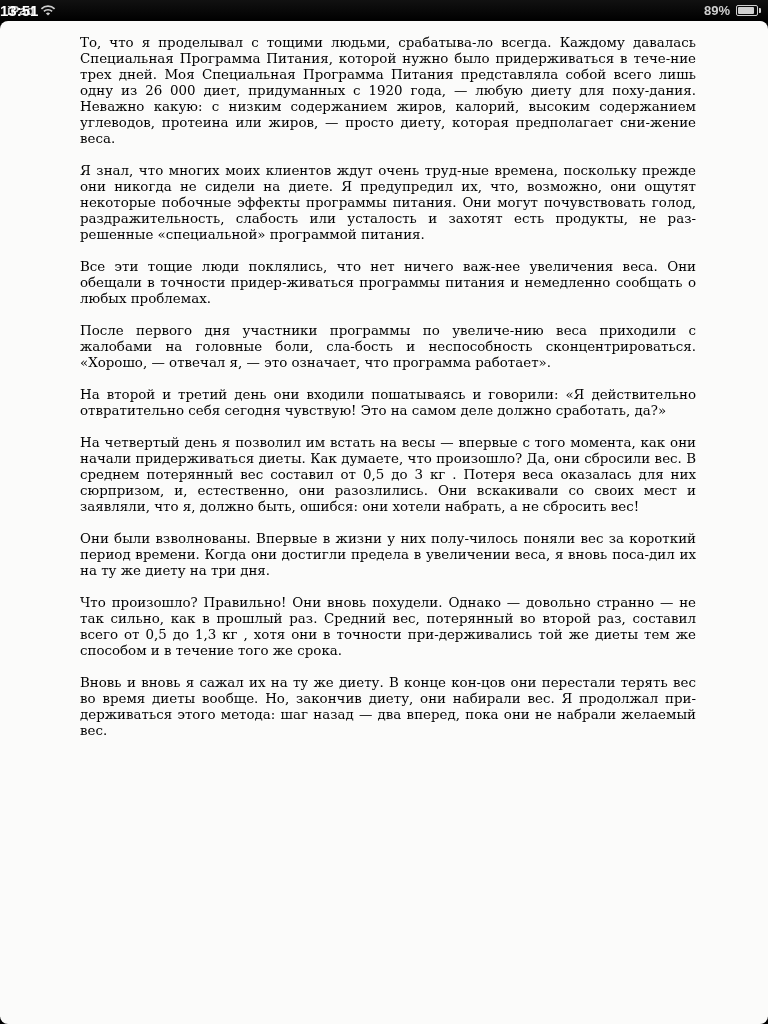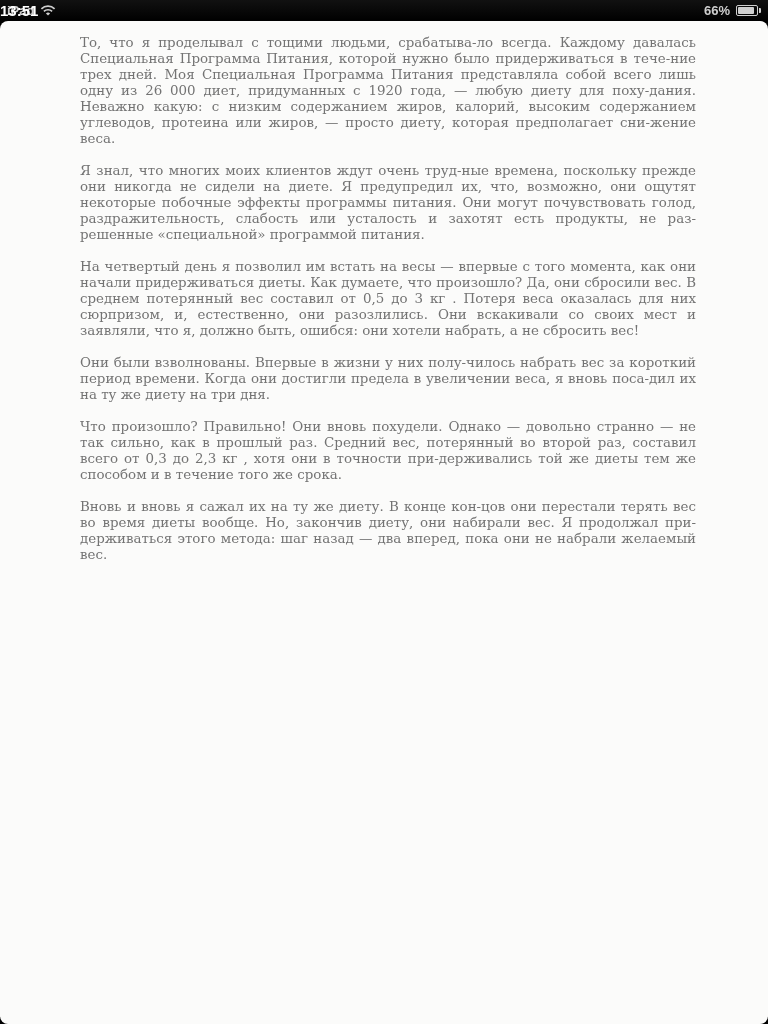--- a/index.html
+++ b/index.html
@@ -36,21 +36,21 @@
     position:absolute; top:21px; left:0; right:0; bottom:0;
     background:#fbfbfa; border-radius:8px;
   }
   .page-content {
     padding:14px 72px 0 80px;
   }
   .para {
     margin:0 0 16px 0;
     font-family:"DejaVu Serif", serif;
     font-size:13.4px; line-height:16px;
-    color:#737373;
+    color:#000000;
     text-align:justify;
     -webkit-hyphens:none; hyphens:none;
   }
 </style>
 </head>
 <body>
 
 <div class="screen">
 
   <div class="status-bar">
@@ -59,35 +59,38 @@
       <span>
         <svg class="wifi-svg" width="16" height="12" viewBox="0 0 16 12">
           <path d="M8 10.6 L5.9 8.4 A3.1 3.1 0 0 1 10.1 8.4 Z" fill="#cfcfcf"></path>
           <path d="M3.9 6.4 A5.9 5.9 0 0 1 12.1 6.4" fill="none" stroke="#cfcfcf" stroke-width="1.7"></path>
           <path d="M1.4 3.9 A9.4 9.4 0 0 1 14.6 3.9" fill="none" stroke="#cfcfcf" stroke-width="1.7"></path>
         </svg>
       </span>
     </div>
     <div class="sb-time">13:51</div>
     <div class="sb-right">
-      <span>66%</span>
+      <span>89%</span>
       <span style="display:flex;align-items:center;">
         <span class="battery">
             <span class="battery-fill" style="width: 89%;"></span>
           </span>
         <span class="battery-tip"></span>
       </span>
     </div>
   </div>
 
   <div class="book-page">
     <div class="page-content">
         <p class="para">То, что я проделывал с тощими людьми, срабатыва-ло всегда. Каждому давалась Специальная Программа Питания, которой нужно было придерживаться в тече-ние трех дней. Моя Специальная Программа Питания представляла собой всего лишь одну из 26 000 диет, придуманных с 1920 года, — любую диету для поху-дания. Неважно какую: с низким содержанием жиров, калорий, высоким содержанием углеводов, протеина или жиров, — просто диету, которая предполагает сни-жение веса.</p>
         <p class="para">Я знал, что многих моих клиентов ждут очень труд-ные времена, поскольку прежде они никогда не сидели на диете. Я предупредил их, что, возможно, они ощутят некоторые побочные эффекты программы питания. Они могут почувствовать голод, раздражительность, слабость или усталость и захотят есть продукты, не раз-решенные «специальной» программой питания.</p>
+        <p class="para">Все эти тощие люди поклялись, что нет ничего важ-нее увеличения веса. Они обещали в точности придер-живаться программы питания и немедленно сообщать о любых проблемах.</p>
+        <p class="para">После первого дня участники программы по увеличе-нию веса приходили с жалобами на головные боли, сла-бость и неспособность сконцентрироваться. «Хорошо, — отвечал я, — это означает, что программа работает».</p>
+        <p class="para">На второй и третий день они входили пошатываясь и говорили: «Я действительно отвратительно себя сегодня чувствую! Это на самом деле должно сработать, да?»</p>
         <p class="para">На четвертый день я позволил им встать на весы — впервые с того момента, как они начали придерживаться диеты. Как думаете, что произошло? Да, они сбросили вес. В среднем потерянный вес составил от 0,5 до 3 кг . Потеря веса оказалась для них сюрпризом, и, естественно, они разозлились. Они вскакивали со своих мест и заявляли, что я, должно быть, ошибся: они хотели набрать, а не сбросить вес!</p>
-        <p class="para">Они были взволнованы. Впервые в жизни у них полу-чилось набрать вес за короткий период времени. Когда они достигли предела в увеличении веса, я вновь поса-дил их на ту же диету на три дня.</p>
-        <p class="para">Что произошло? Правильно! Они вновь похудели. Однако — довольно странно — не так сильно, как в прошлый раз. Средний вес, потерянный во второй раз, составил всего от 0,3 до 2,3 кг , хотя они в точности при-держивались той же диеты тем же способом и в течение того же срока.</p>
+        <p class="para">Они были взволнованы. Впервые в жизни у них полу-чилось поняли вес за короткий период времени. Когда они достигли предела в увеличении веса, я вновь поса-дил их на ту же диету на три дня.</p>
+        <p class="para">Что произошло? Правильно! Они вновь похудели. Однако — довольно странно — не так сильно, как в прошлый раз. Средний вес, потерянный во второй раз, составил всего от 0,5 до 1,3 кг , хотя они в точности при-держивались той же диеты тем же способом и в течение того же срока.</p>
         <p class="para">Вновь и вновь я сажал их на ту же диету. В конце кон-цов они перестали терять вес во время диеты вообще. Но, закончив диету, они набирали вес. Я продолжал при-держиваться этого метода: шаг назад — два вперед, пока они не набрали желаемый вес.</p>
       </div>
 
   </div>
 
 </div>
 
 </body></html>

